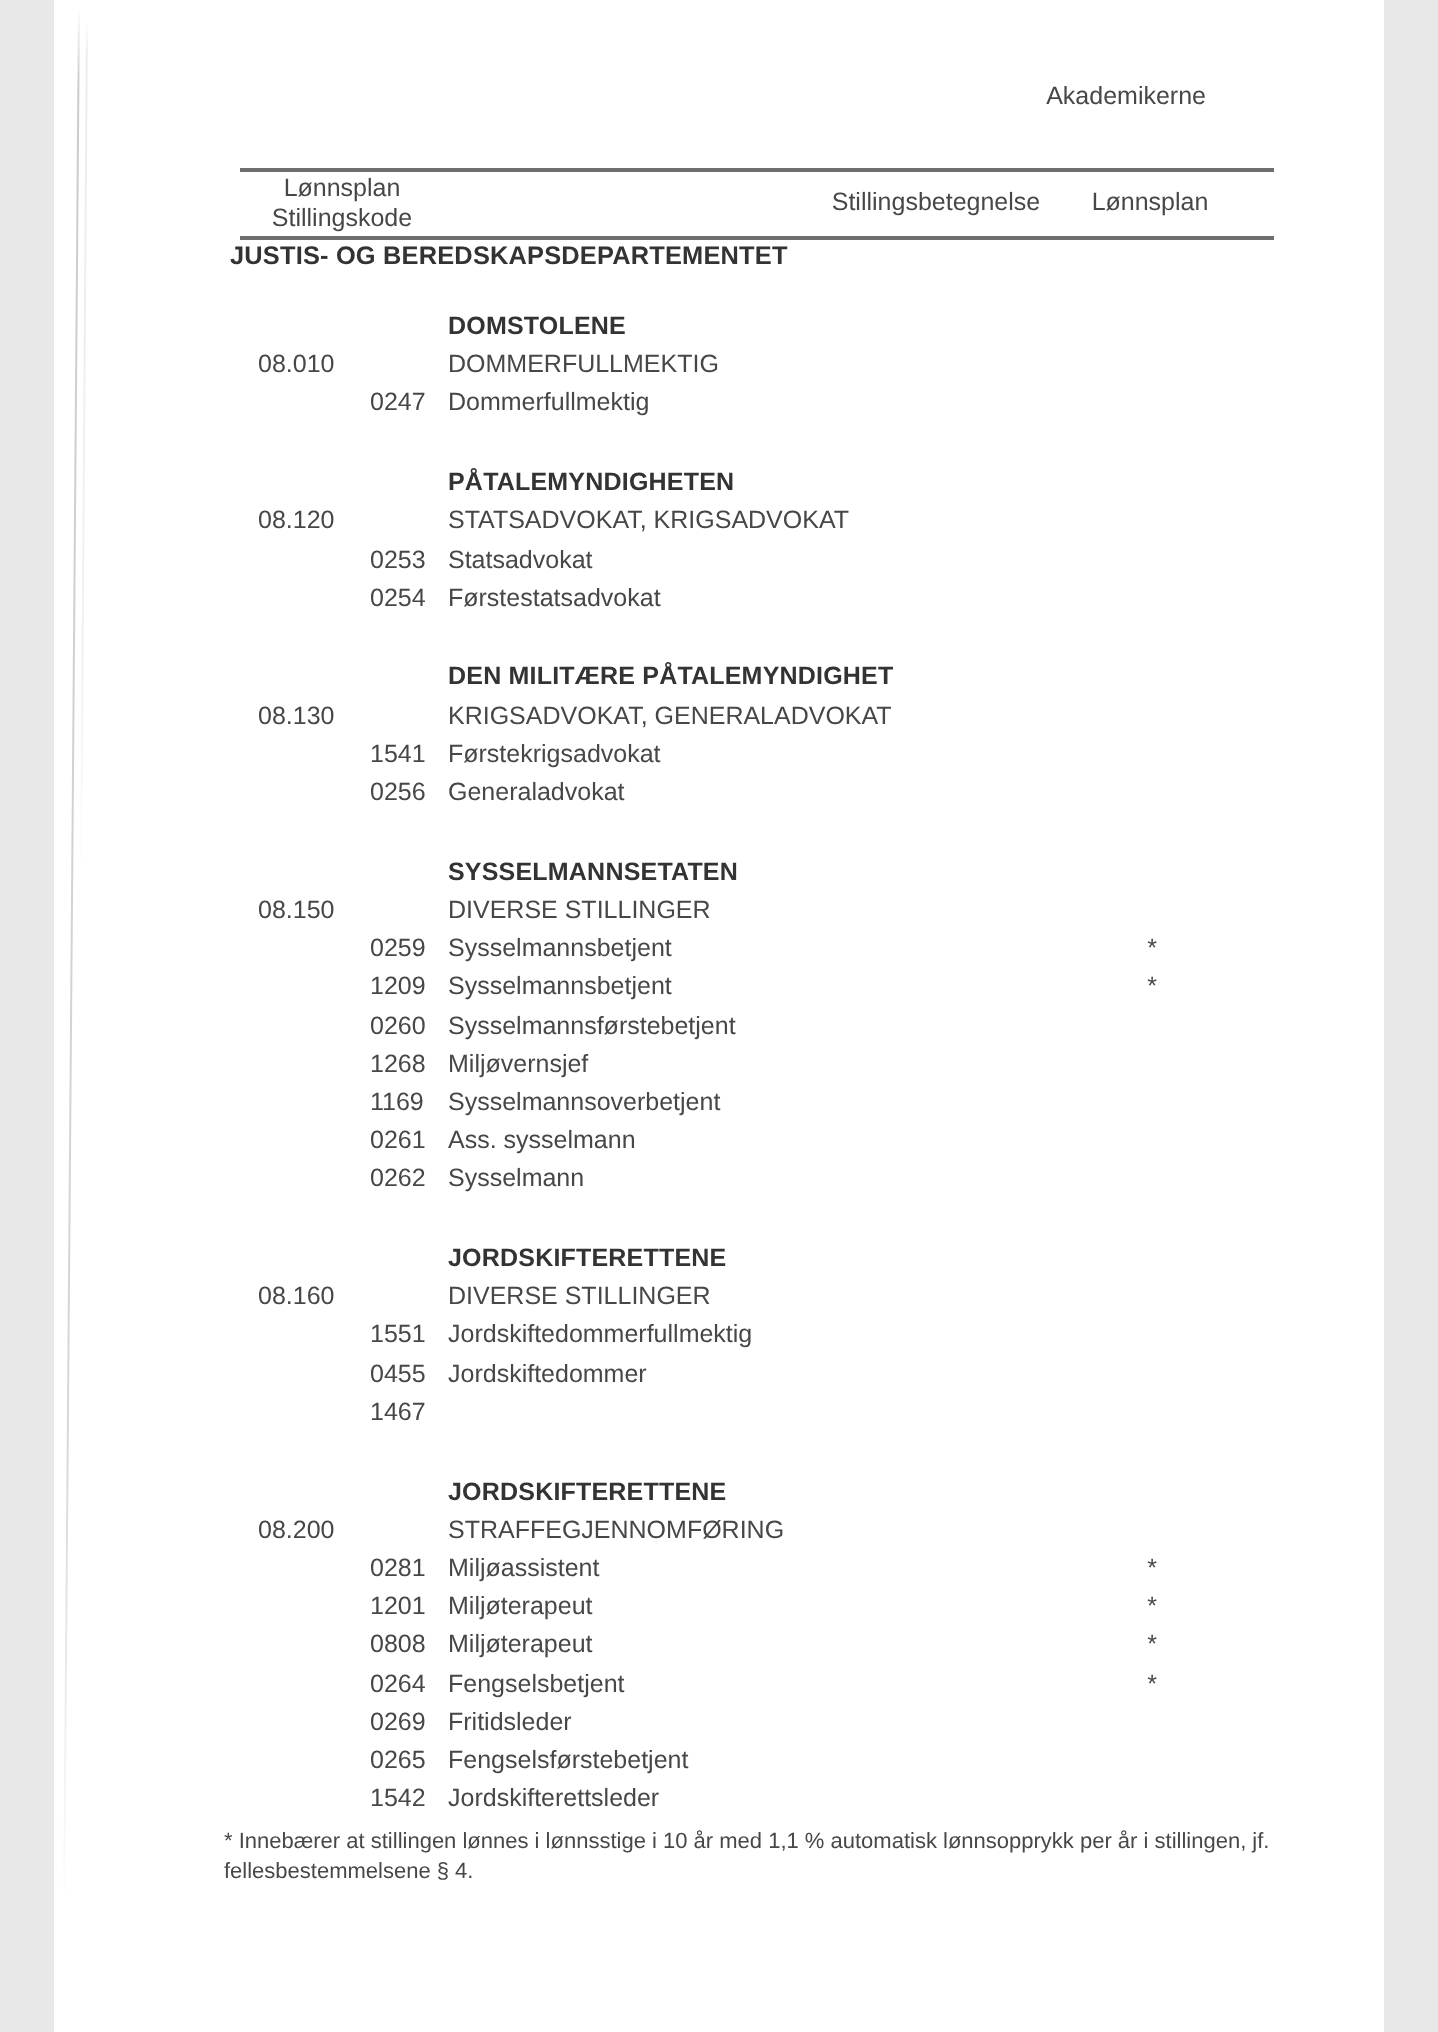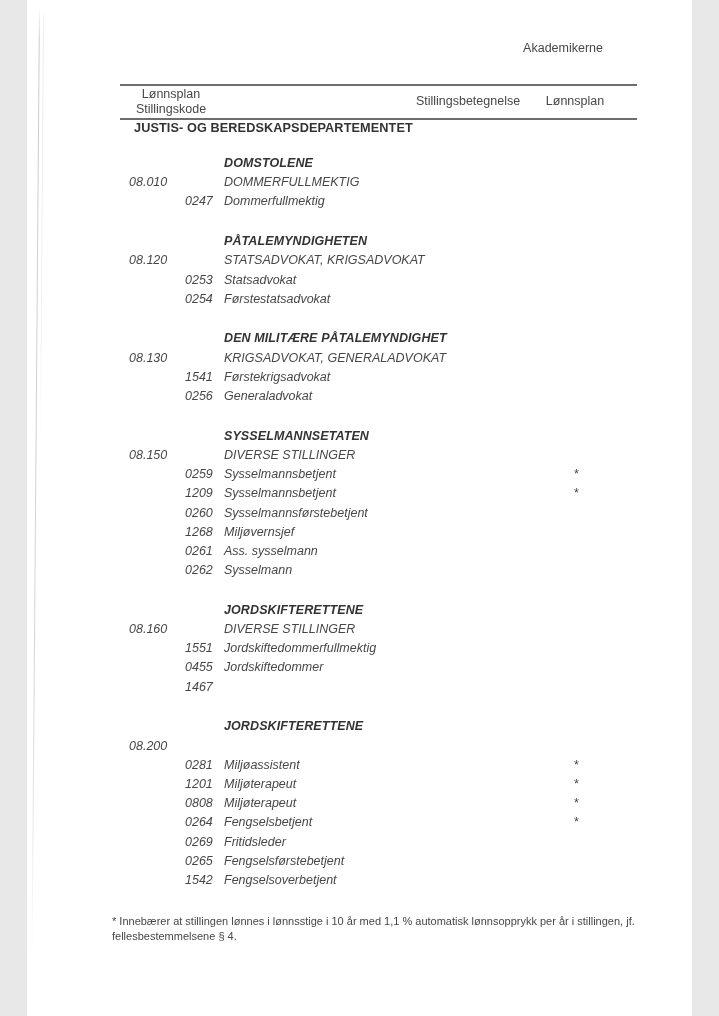--- a/index.html
+++ b/index.html
@@ -40,29 +40,29 @@
     position:absolute;top:84px;left:93px;width:517px;height:31.5px;
     border-top:2px solid var(--rule,#6e6e6e);
     border-bottom:2px solid var(--rule,#6e6e6e);
   }
   .table-head .th{position:absolute;text-align:center;white-space:nowrap;}
   .th-col1{left:0;width:102px;top:1px;line-height:14.8px;}
   .th-col2{left:193px;width:310px;top:8px;}
   .th-col3{right:0;width:124px;top:8px;}
 
   .department{
-    position:absolute;top:120.5px;left:107px;
+    position:absolute;top:120.5px;left:88px;
     font-weight:bold;font-size:12.7px;color:var(--heading,#333333);
     letter-spacing:.1px;white-space:nowrap;
   }
 
   .content{position:absolute;top:154px;left:102px;width:470px;}
   .section{margin-top:20.5px;}
   .section:first-child{margin-top:0;}
-  .row{display:grid;grid-template-columns:56px 39px 334px 36px;line-height:19.2px;font-style:italic;}
+  .row{display:grid;grid-template-columns:56px 39px 334px 36px;line-height:19.2px;}
   .row span{white-space:nowrap;overflow:visible;}
   .row .c3{text-align:center;}
   .row.heading .c2{font-weight:bold;color:var(--heading,#333333);letter-spacing:.1px;}
 
   .footnote{
     position:absolute;top:913.5px;left:85px;width:615px;
     font-size:11px;line-height:15.4px;color:var(--text,#474747);
   }
   .page-number{
     position:absolute;top:952px;left:0;width:713px;
@@ -195,20 +195,26 @@
           <span class="c3"></span>
         </div>
         <div class="row">
           <span class="c0"></span>
           <span class="c1">1268</span>
           <span class="c2">Miljøvernsjef</span>
           <span class="c3"></span>
         </div>
         <div class="row">
           <span class="c0"></span>
+          <span class="c1">1169</span>
+          <span class="c2">Sysselmannsoverbetjent</span>
+          <span class="c3"></span>
+        </div>
+        <div class="row">
+          <span class="c0"></span>
           <span class="c1">0261</span>
           <span class="c2">Ass. sysselmann</span>
           <span class="c3"></span>
         </div>
         <div class="row">
           <span class="c0"></span>
           <span class="c1">0262</span>
           <span class="c2">Sysselmann</span>
           <span class="c3"></span>
         </div>
@@ -247,20 +253,21 @@
       <div class="section">
         <div class="row heading">
           <span class="c0"></span>
           <span class="c1"></span>
           <span class="c2">JORDSKIFTERETTENE</span>
           <span class="c3"></span>
         </div>
         <div class="row">
           <span class="c0">08.200</span>
           <span class="c1"></span>
+          <span class="c2">STRAFFEGJENNOMFØRING</span>
           <span class="c3"></span>
         </div>
         <div class="row">
           <span class="c0"></span>
           <span class="c1">0281</span>
           <span class="c2">Miljøassistent</span>
           <span class="c3">*</span>
         </div>
         <div class="row">
           <span class="c0"></span>
@@ -288,21 +295,21 @@
         </div>
         <div class="row">
           <span class="c0"></span>
           <span class="c1">0265</span>
           <span class="c2">Fengselsførstebetjent</span>
           <span class="c3"></span>
         </div>
         <div class="row">
           <span class="c0"></span>
           <span class="c1">1542</span>
-          <span class="c2">Fengselsoverbetjent</span>
+          <span class="c2">Jordskifterettsleder</span>
           <span class="c3"></span>
         </div>
       </div>
     </div>
 
   <div class="footnote">
     <div>* Innebærer at stillingen lønnes i lønnsstige i 10 år med 1,1 % automatisk lønnsopprykk per år i stillingen, jf.</div>
     <div>fellesbestemmelsene § 4.</div>
   </div>
 

